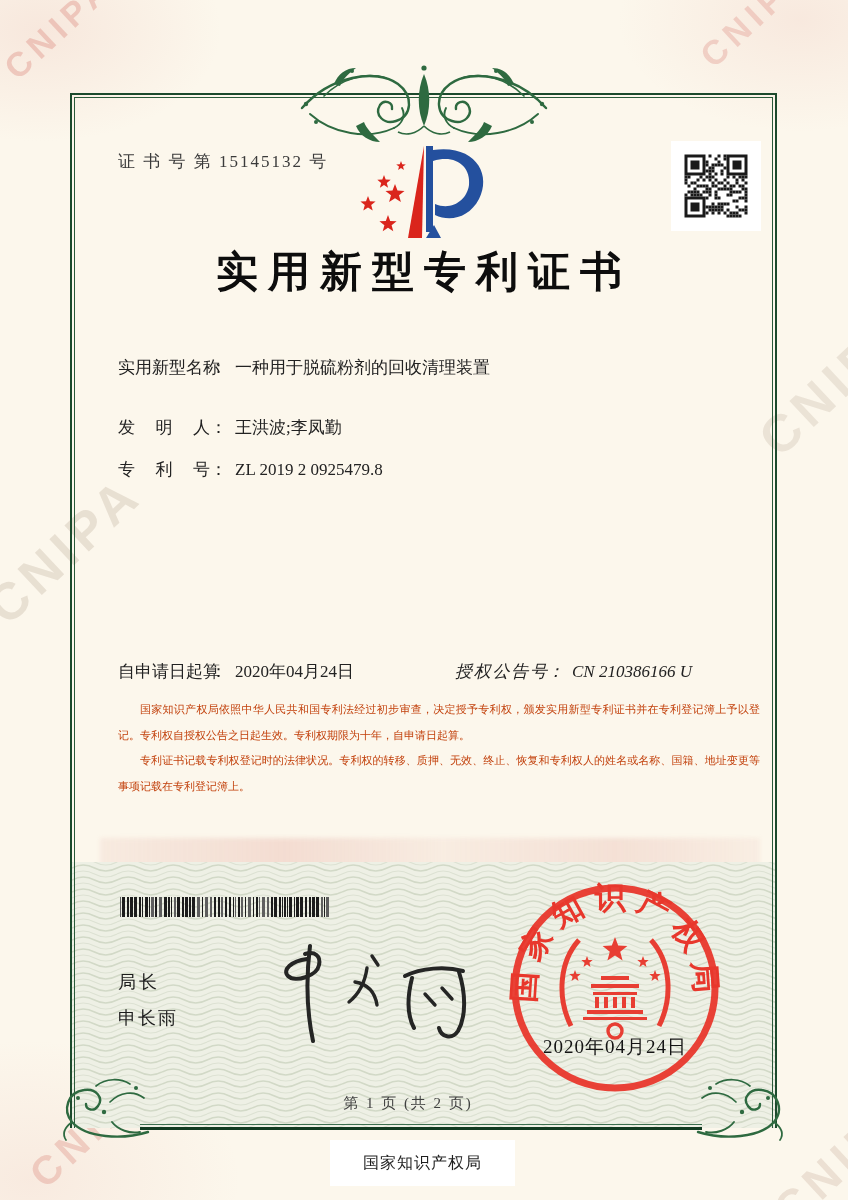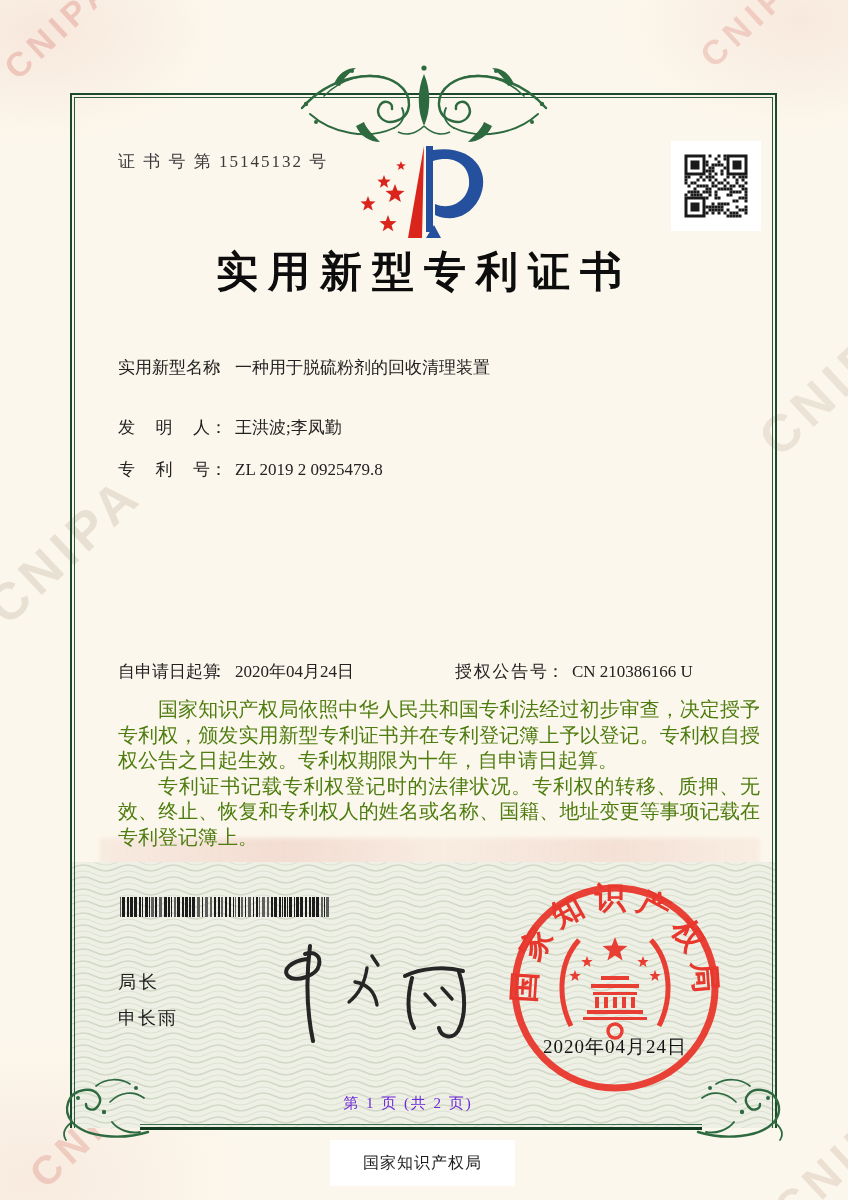--- a/index.html
+++ b/index.html
@@ -35,34 +35,34 @@
   #certno{position:absolute;left:118px;top:150px;font-size:17px;letter-spacing:2px;color:#3a3a3a;z-index:5;}
   #logo{position:absolute;left:338px;top:126px;z-index:5;}
   #qrbox{position:absolute;left:671px;top:141px;width:90px;height:90px;background:#ffffff;z-index:5;}
   #qr{position:absolute;left:12px;top:12px;}
   #title{position:absolute;left:0;top:244px;width:848px;text-align:center;
          font-size:42px;font-weight:bold;letter-spacing:10px;color:#0d0d0d;z-index:5;}
   .row{position:absolute;left:118px;width:648px;font-size:17px;color:#222;line-height:24px;z-index:5;white-space:nowrap;}
   .flabel{display:inline-block;width:92px;text-align:justify;text-align-last:justify;vertical-align:top;}
   .colon{display:inline-block;margin-right:8px;}
   .fval{display:inline-block;}
-  .grant-right{position:absolute;left:337px;top:0;white-space:nowrap;}
-  #paras{position:absolute;left:118px;top:697px;width:642px;font-size:20px;
-         line-height:25.5px;color:#4d7c0f;text-align:justify;z-index:5;}
+  .grant-right{position:absolute;left:337px;top:0;white-space:nowrap;font-style:italic;}
+  #paras{position:absolute;left:118px;top:697px;width:642px;font-size:11px;
+         line-height:25.5px;color:#c2410c;text-align:justify;z-index:5;}
   #paras p{margin:0;text-indent:2em;}
   #barcode{position:absolute;left:120px;top:897px;width:216px;height:20px;z-index:5;font-size:0;}
   #barcode i{display:inline-block;height:20px;vertical-align:top;}
   #director-role{position:absolute;left:118px;top:970px;font-size:18px;letter-spacing:3px;color:#1c1c1c;z-index:6;}
   #director-name{position:absolute;left:118px;top:1006px;font-size:18px;letter-spacing:2px;color:#1c1c1c;z-index:6;}
   #signature{position:absolute;left:255px;top:938px;z-index:6;}
   #seal{position:absolute;left:505px;top:878px;z-index:5;}
   #seal-date{position:absolute;left:505px;top:1034px;width:220px;text-align:center;
              font-size:19px;color:#141414;letter-spacing:1px;z-index:6;}
   #pageinfo{position:absolute;left:72px;top:1094px;width:672px;text-align:center;
-            font-size:15px;letter-spacing:2px;color:#6d28d9;z-index:5;}
+            font-size:15px;letter-spacing:2px;color:#404040;z-index:5;}
   #notebox{position:absolute;left:330px;top:1140px;width:185px;height:46px;background:#ffffff;
            z-index:5;text-align:center;line-height:46px;font-size:16px;color:#1e1e1e;letter-spacing:1px;}
 </style>
 </head>
 <body>
 
 <div id="page">
 
   <span class="wm" style="left:-8px;top:8px;font-size:34px;color:rgba(217,130,118,.35);">CNIPA</span>
   <span class="wm" style="left:688px;top:-4px;font-size:34px;color:rgba(217,130,118,.30);">CNIPA</span>

